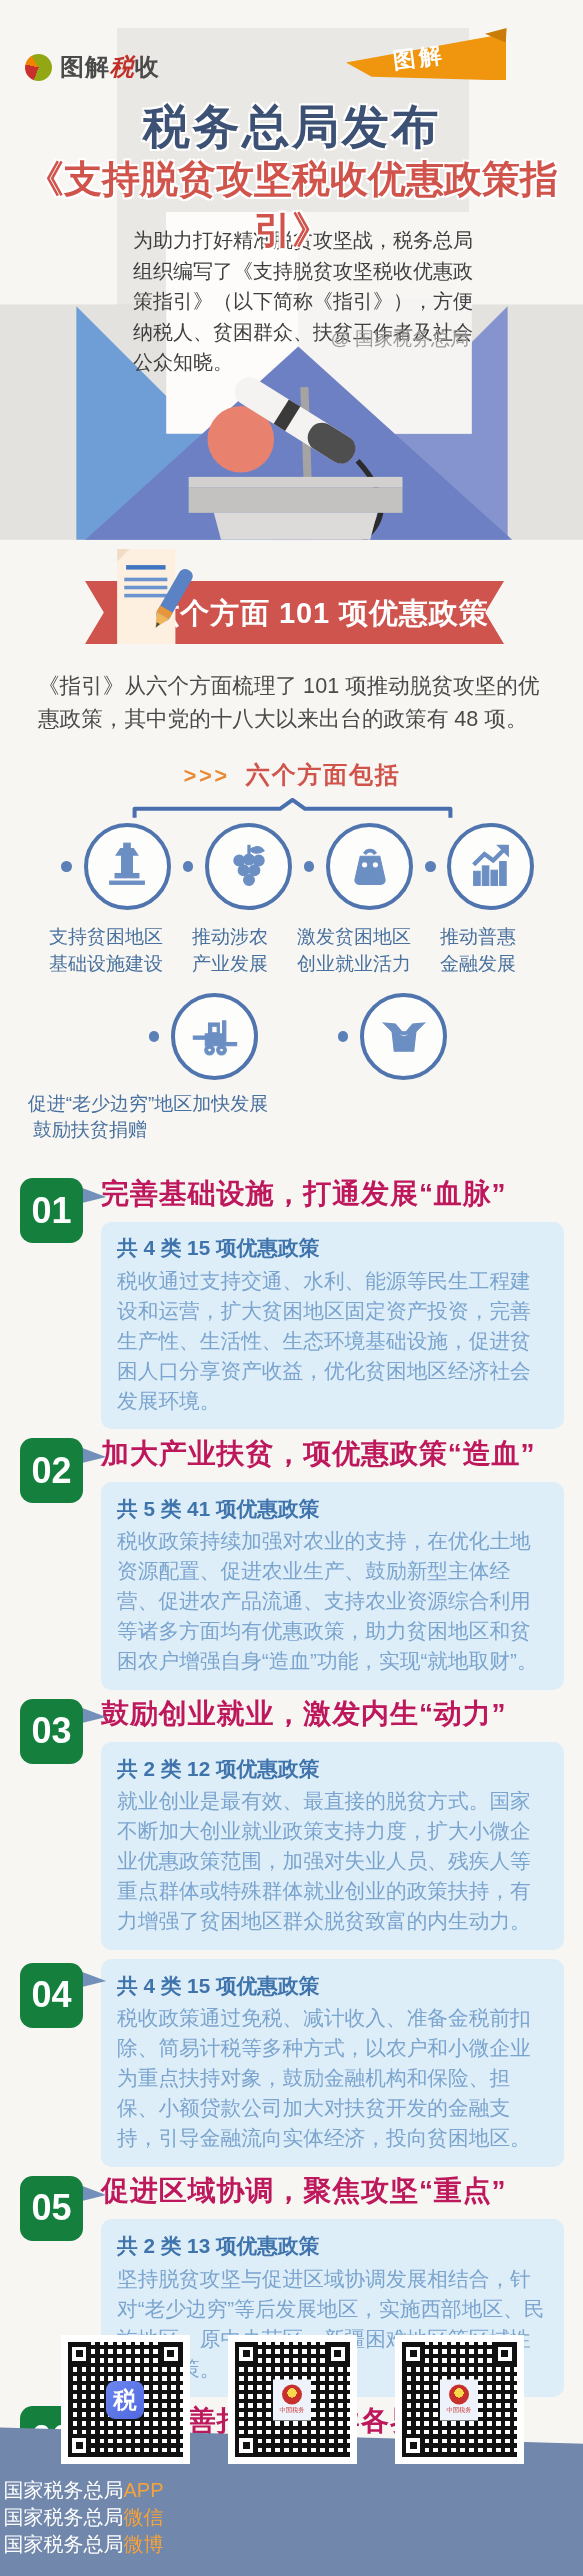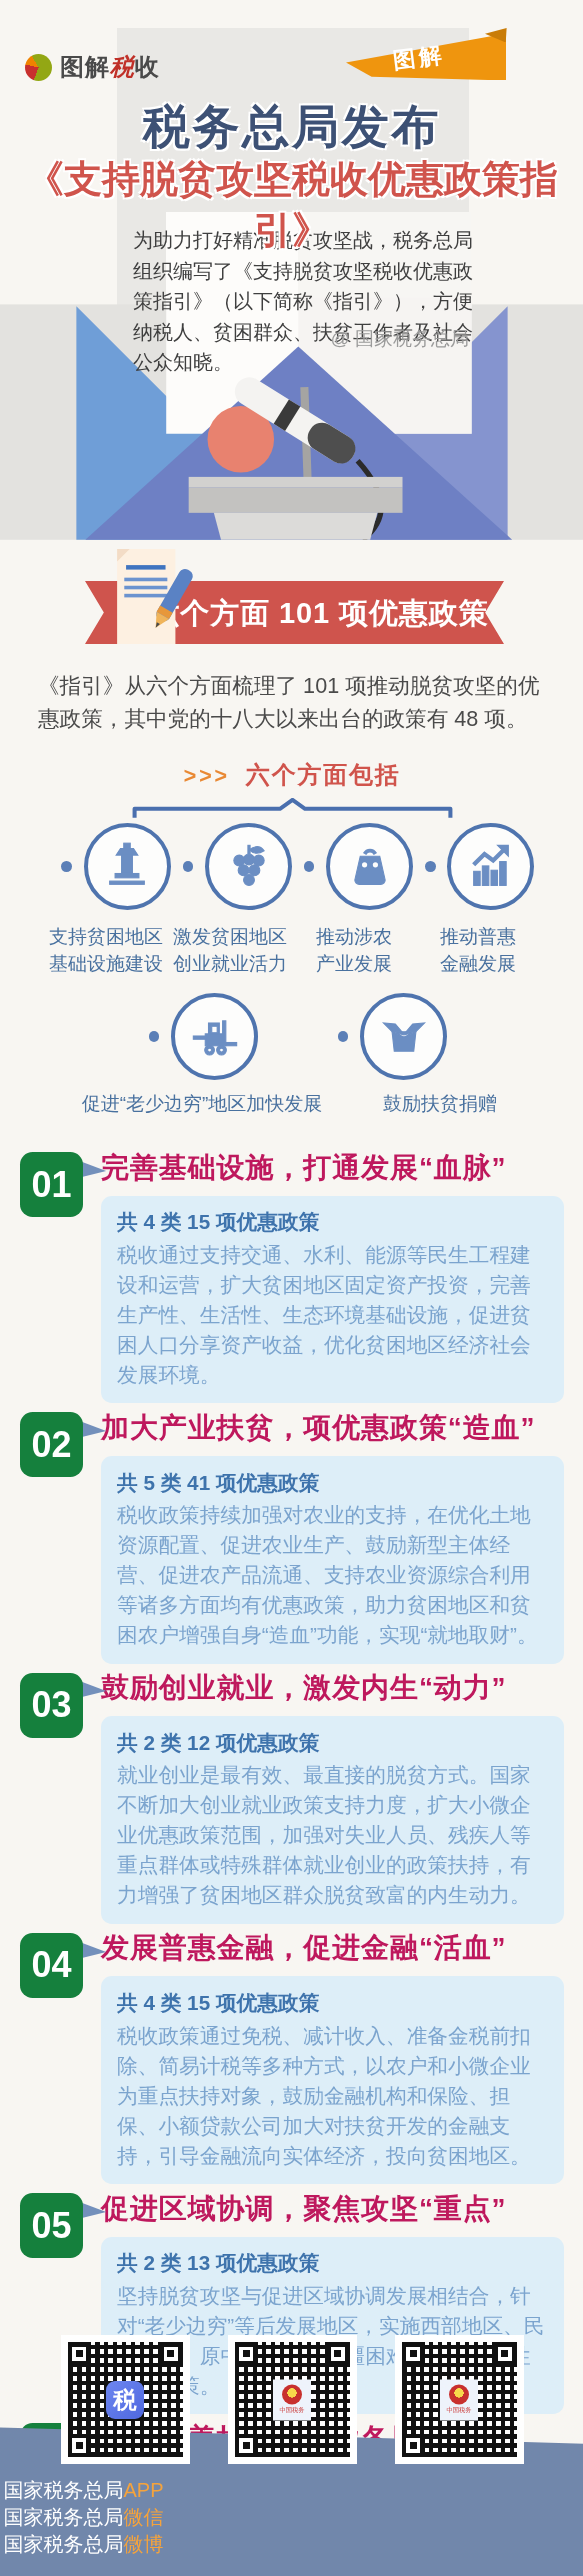--- a/index.html
+++ b/index.html
@@ -55,21 +55,21 @@
   .brace{display:block;margin:7.2px auto 0 auto;}
 
   .circle-row{display:flex;justify-content:center;align-items:center;margin-top:1.8px;}
   .dot{width:10.8px;height:10.8px;border-radius:50%;background:#5b7fb7;margin:0 11.7px;}
   .aspect-circle{width:79px;height:79px;border-radius:50%;border:4.5px solid #4f74ae;background:#fdfdfc;
                  display:flex;align-items:center;justify-content:center;}
   .aspect-circle svg{width:52px;height:52px;fill:#6b8ec3;stroke:#6b8ec3;}
   .labels-row{display:flex;justify-content:center;margin-top:12.6px;}
   .aspect-label{width:124px;margin:0 0px;text-align:center;color:#49719f;font-size:19px;
                 line-height:27px;font-weight:500;}
-  .labels-row2{display:flex;justify-content:center;margin-top:10.8px;}
+  .labels-row2{display:flex;justify-content:flex-end;margin-top:10.8px;flex-direction:column;}
   .aspect-label-wide{text-align:center;color:#49719f;font-size:19px;font-weight:500;}
 
   
   .sections{margin-top:32px;}
   .section{position:relative;margin:0 0 5.4px 0;min-height:108px;}
   .badge{position:absolute;left:20px;top:3.6px;width:63px;height:65px;background:#15803d;
          border-radius:12.6px;color:#fff;font-size:36px;font-weight:bold;
          display:flex;align-items:center;justify-content:center;}
   .badge-tail{position:absolute;left:79px;top:14.4px;width:0;height:0;z-index:0;
          border-left:27px solid #7390bb;border-top:6.3px solid transparent;border-bottom:11.7px solid transparent;
@@ -229,26 +229,26 @@
         <polygon points="40,4 40,14 30,4"></polygon>
       </svg>
     </div>
   </div>
   <div class="labels-row">
     <div class="aspect-label">
         <div>支持贫困地区</div>
         <div>基础设施建设</div>
       </div>
     <div class="aspect-label">
+        <div>推动涉农</div>
+        <div>产业发展</div>
+      </div>
+    <div class="aspect-label">
         <div>激发贫困地区</div>
         <div>创业就业活力</div>
-      </div>
-    <div class="aspect-label">
-        <div>推动涉农</div>
-        <div>产业发展</div>
       </div>
     <div class="aspect-label">
         <div>推动普惠</div>
         <div>金融发展</div>
       </div>
   </div>
 
   <div class="circle-row" style="margin-top:16px;">
     <div class="dot"></div>
     <div class="aspect-circle">
@@ -309,21 +309,20 @@
       <div class="sec-title">鼓励创业就业，激发内生“动力”</div>
       <div class="sec-box">
         <div class="sec-count">共 2 类 12 项优惠政策</div>
         <div class="sec-body">就业创业是最有效、最直接的脱贫方式。国家不断加大创业就业政策支持力度，扩大小微企业优惠政策范围，加强对失业人员、残疾人等重点群体或特殊群体就业创业的政策扶持，有力增强了贫困地区群众脱贫致富的内生动力。</div>
       </div>
     </div>
 
     <div class="section">
       <div class="badge-tail"></div>
       <div class="badge">04</div>
-      <div class="sec-title">发展普惠金融，促进金融“活血”</div>
       <div class="sec-box">
         <div class="sec-count">共 4 类 15 项优惠政策</div>
         <div class="sec-body">税收政策通过免税、减计收入、准备金税前扣除、简易计税等多种方式，以农户和小微企业为重点扶持对象，鼓励金融机构和保险、担保、小额贷款公司加大对扶贫开发的金融支持，引导金融流向实体经济，投向贫困地区。</div>
       </div>
     </div>
 
     <div class="section">
       <div class="badge-tail"></div>
       <div class="badge">05</div>
       <div class="sec-title">促进区域协调，聚焦攻坚“重点”</div>

